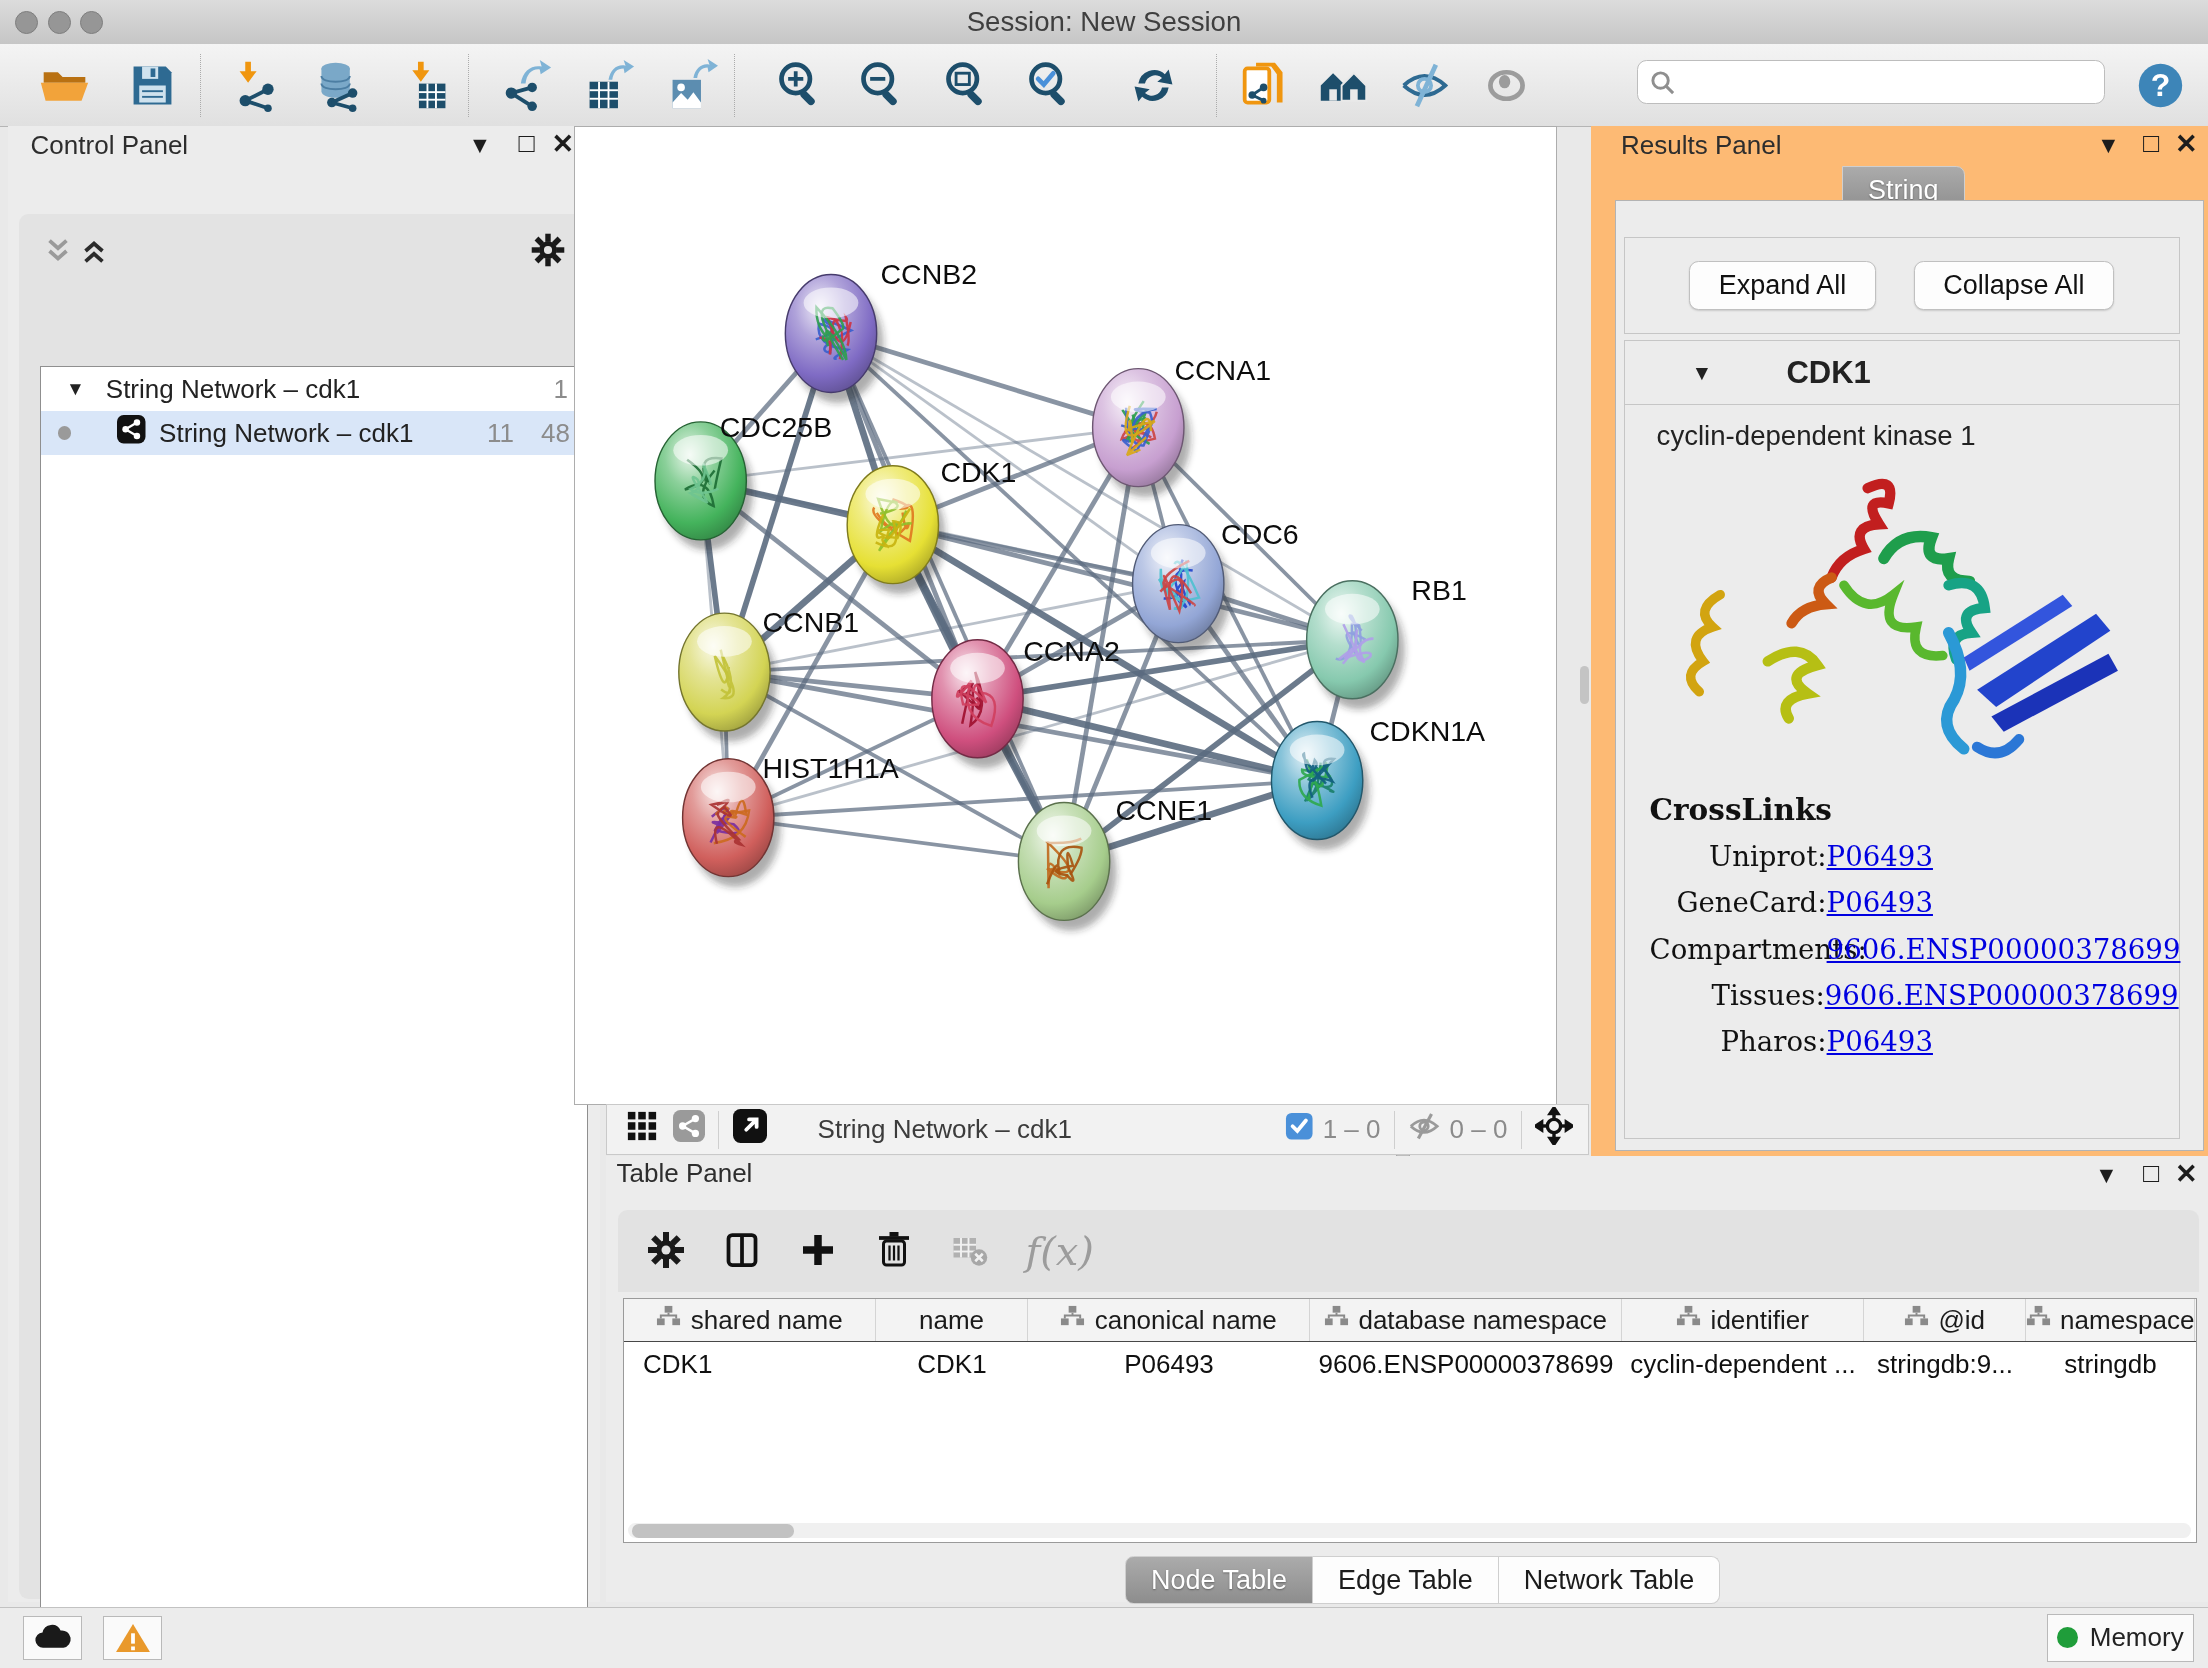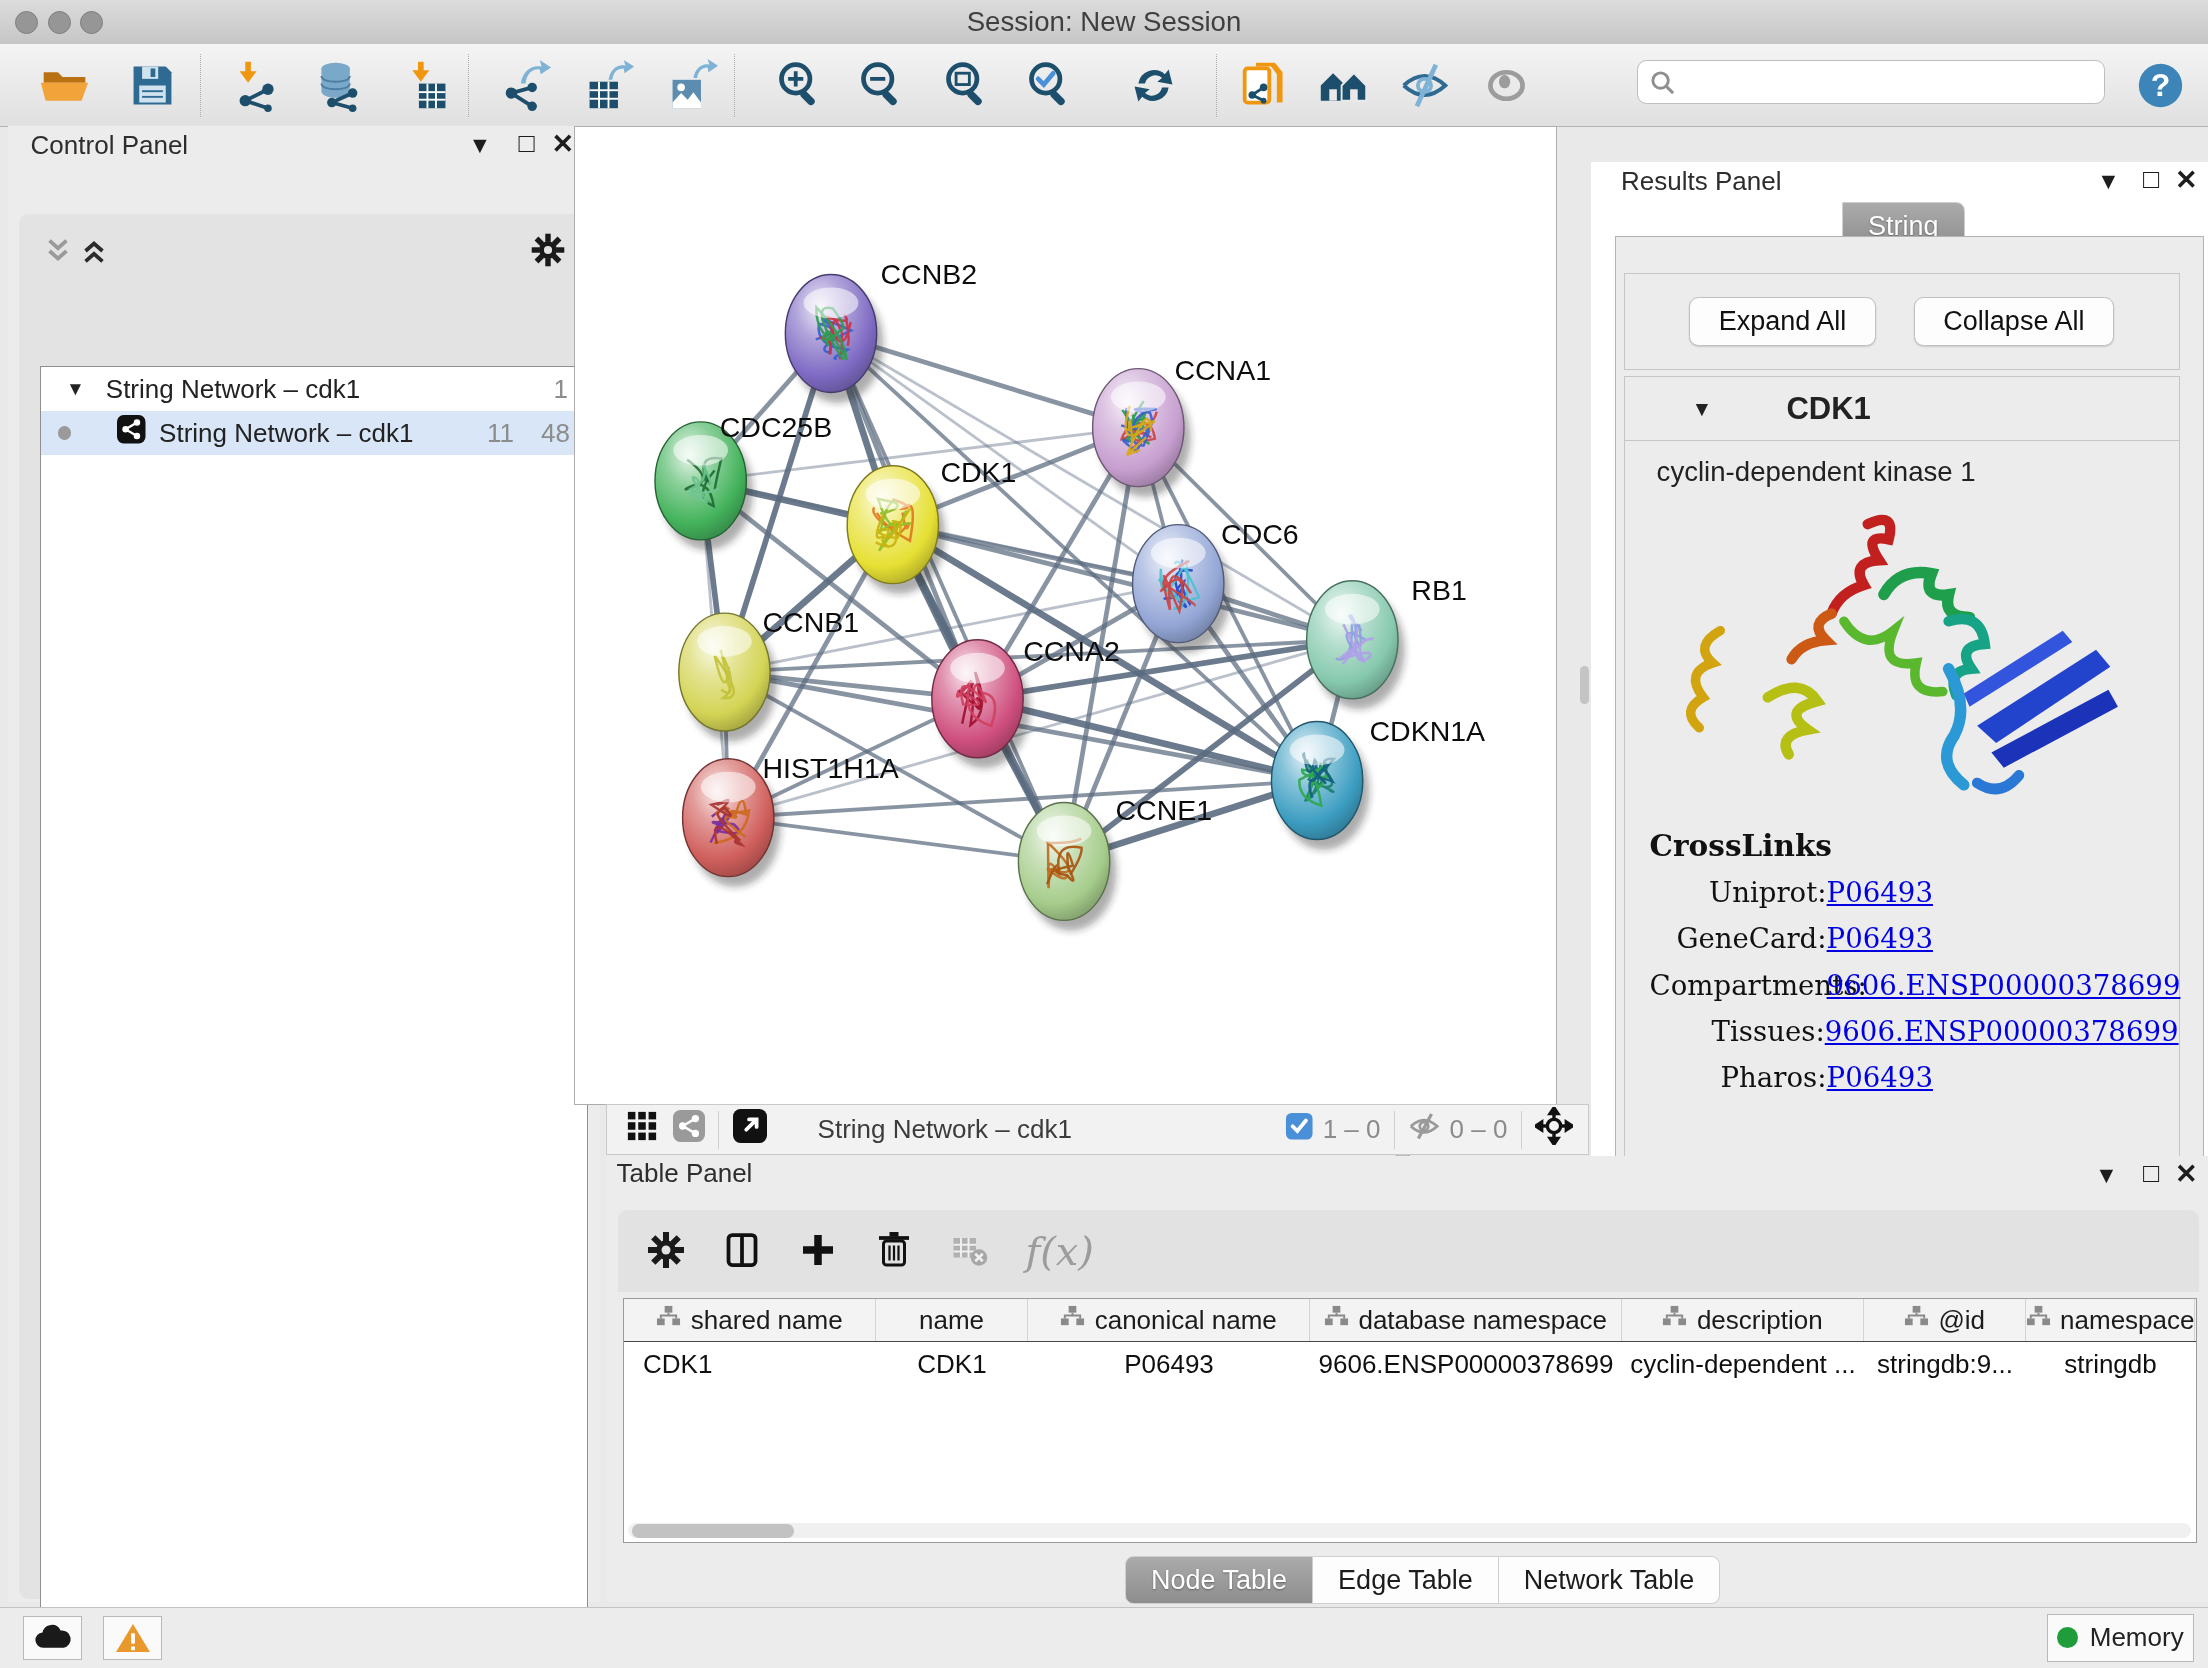--- a/index.html
+++ b/index.html
@@ -34,21 +34,21 @@
   .treebox{left:21px;top:152px;width:546px;height:1309px;background:#fff;border:1.9px solid #8f8f8f;}
   .trow{position:relative;height:44px;display:flex;align-items:center;font-size:26px;}
   .trow .cnt{color:#8c8c8c;}
   .selrow{background:#d9e6f8;}
   
   .netwrap{left:574px;top:126px;width:981px;height:977px;background:#fff;border:1px solid #adadad;}
   .netbar{left:606px;top:1104px;width:981px;height:49px;background:#f2f2f2;border:1px solid #c9c9c9;
           display:flex;align-items:center;font-size:26px;color:#3c3c3c;}
   .nbsep{width:0;height:38px;border-left:1px solid #cfcfcf;margin:0 13.3px;}
   
-  .rpanel{left:1591px;top:126px;width:617px;height:1030px;background:#ffffff;margin-top:36px;}
+  .rpanel{left:1591px;top:126px;width:617px;height:1030px;background:#fdba74;}
   .rbox{left:24px;top:74px;width:575px;height:949px;border:1.9px solid #b3b3b3;background:#ececec;padding-left:12px;}
   .rsub{left:7.6px;top:36px;width:554px;height:95px;border:1px solid #c6c6c6;background:#ececec;
         display:flex;align-items:center;justify-content:center;gap:38px;}
   .wbtn{background:#fdfdfd;border:1px solid #c0c0c0;border-radius:9.5px;font-size:27px;color:#111;
         padding:7.6px 28.5px;box-shadow:0 1px 1.9px rgba(0,0,0,.15);cursor:pointer;}
   .cdkbox{left:7.6px;top:139px;width:554px;height:797px;border:1px solid #c6c6c6;background:#ececec;}
   .crossblock{font-family:"DejaVu Serif","Liberation Serif",serif;font-size:27.6px;color:#111;}
   .crossrow{display:flex;margin:13.3px 0 13.3px 25px;}
   .crossrow .cl{width:177px;text-align:right;}
   .crossrow a{color:#0000e0;text-decoration:underline;cursor:pointer;}
@@ -802,21 +802,21 @@
           </div>
           <div class="th" style="width: 242px;">
             <span><svg width="25" height="25" viewBox="0 0 26 26">
                 <g fill="#8a8a8a">
                   <rect x="9" y="2" width="8" height="7"></rect>
                   <rect x="1" y="15" width="8" height="7"></rect>
                   <rect x="17" y="15" width="8" height="7"></rect>
                 </g>
                 <path d="M13 9 v3 M5 15 v-3 h16 v3" fill="none" stroke="#8a8a8a" stroke-width="2"></path>
               </svg></span>
-            <span>description</span>
+            <span>identifier</span>
           </div>
           <div class="th" style="width: 162px;">
             <span><svg width="25" height="25" viewBox="0 0 26 26">
                 <g fill="#8a8a8a">
                   <rect x="9" y="2" width="8" height="7"></rect>
                   <rect x="1" y="15" width="8" height="7"></rect>
                   <rect x="17" y="15" width="8" height="7"></rect>
                 </g>
                 <path d="M13 9 v3 M5 15 v-3 h16 v3" fill="none" stroke="#8a8a8a" stroke-width="2"></path>
               </svg></span>

